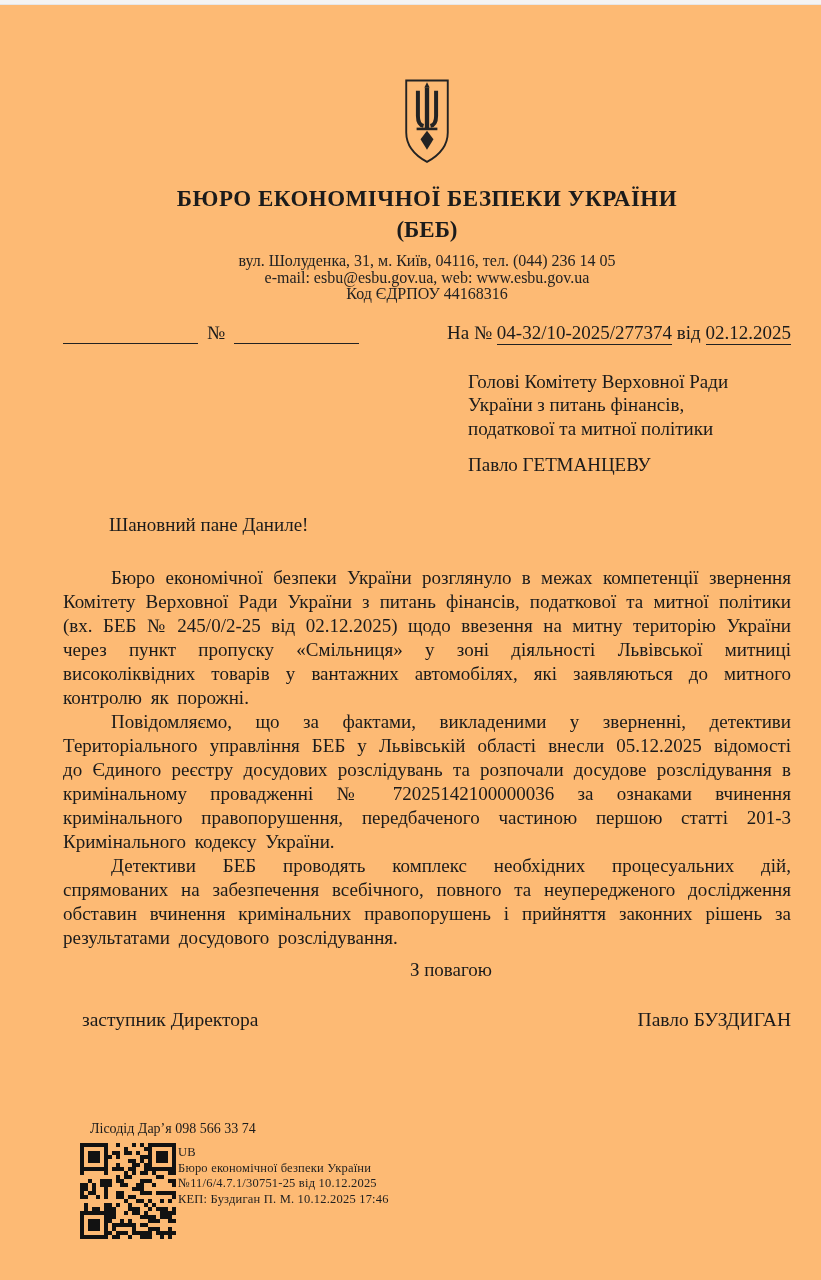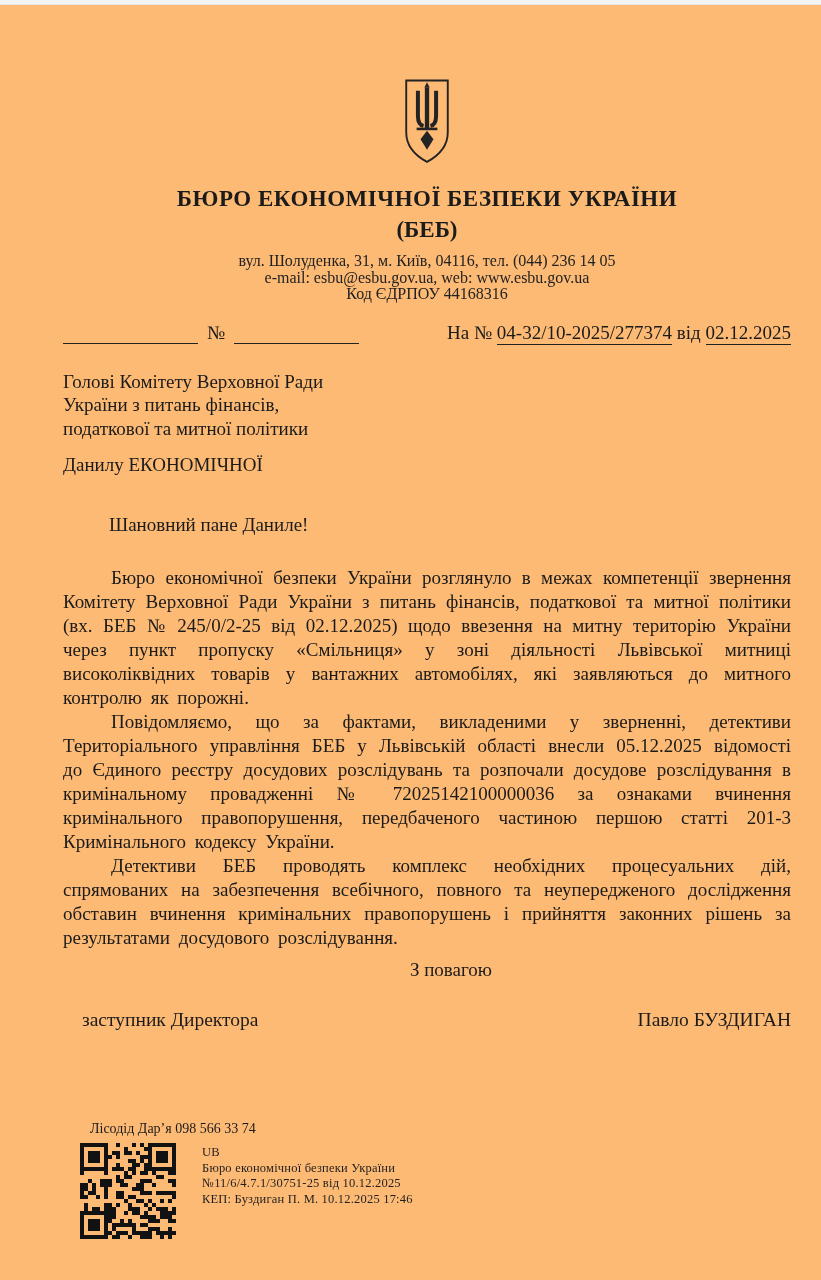--- a/index.html
+++ b/index.html
@@ -62,20 +62,21 @@
   .blank-1 { width: 135px; }
   .blank-2 { width: 125px; }
   .num-sign { margin: 0 9px; }
   .ref-right .uline {
     border-bottom: 1.5px solid #222;
     padding-bottom: 1px;
   }
   
   .addressee {
     margin-top: 26px;
+    margin-left: 405px;
     font-size: 19px;
     line-height: 23.5px;
   }
   .addressee-name { margin-top: 13px; font-size: 19px; line-height: 24px; }
   
   .salutation {
     margin-top: 36px;
     padding-left: 46px;
     text-align: left;
     font-size: 19px;
@@ -112,21 +113,21 @@
     margin-top: 88px;
     margin-left: 27px;
     font-size: 14px;
     line-height: 17px;
   }
   .stamp-row {
     margin-top: 6px;
     margin-left: 17px;
     display: flex;
     align-items: flex-start;
-    gap: 26px;
+    gap: 2px;
   }
   .qr-box { width: 96px; height: 96px; flex: 0 0 auto; }
   .stamp-text {
     font-size: 12.5px;
     line-height: 15.5px;
     letter-spacing: 0.2px;
     color: #1f1f1f;
     padding-top: 2px;
   }
 </style>
@@ -170,21 +171,21 @@
         <span class="uline">04-32/10-2025/277374</span>
         <span>від</span>
         <span class="uline">02.12.2025</span>
       </div>
     </div>
 
     <div class="addressee">
       <div>Голові Комітету Верховної Ради</div>
       <div>України з питань фінансів,</div>
       <div>податкової та митної політики</div>
-      <div class="addressee-name">Данилу ЕКОНОМІЧНОЇ</div>
+      <div class="addressee-name">Павло ГЕТМАНЦЕВУ</div>
     </div>
 
     <div class="salutation">Шановний пане Даниле!</div>
 
     <div class="body-text">
       <p>Бюро економічної безпеки України розглянуло в межах компетенції звернення Комітету Верховної Ради України з питань фінансів, податкової та митної політики (вх. БЕБ № 245/0/2-25 від 02.12.2025) щодо ввезення на митну територію України через пункт пропуску «Смільниця» у зоні діяльності Львівської митниці високоліквідних товарів у вантажних автомобілях, які заявляються до митного контролю як порожні.</p>
       <p>Повідомляємо, що за фактами, викладеними у зверненні, детективи Територіального управління БЕБ у Львівській області внесли 05.12.2025 відомості до Єдиного реєстру досудових розслідувань та розпочали досудове розслідування в кримінальному провадженні № 72025142100000036 за ознаками вчинення кримінального правопорушення, передбаченого частиною першою статті 201-3 Кримінального кодексу України.</p>
       <p>Детективи БЕБ проводять комплекс необхідних процесуальних дій, спрямованих на забезпечення всебічного, повного та неупередженого дослідження обставин вчинення кримінальних правопорушень і прийняття законних рішень за результатами досудового розслідування.</p>
     </div>
 

